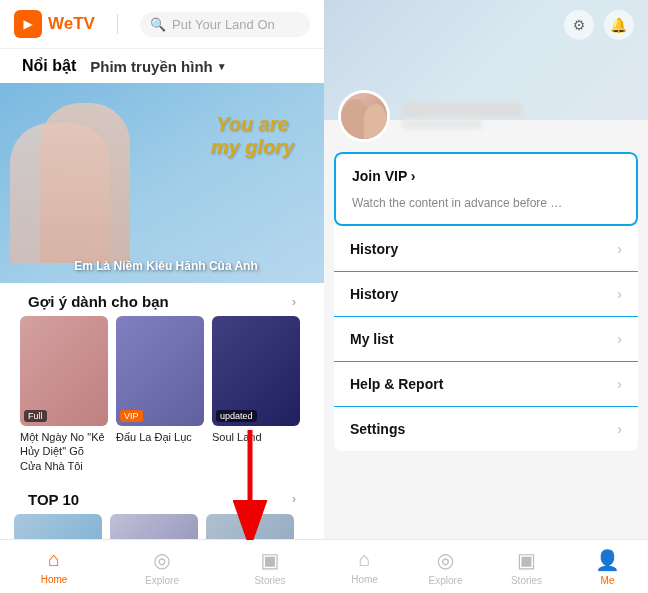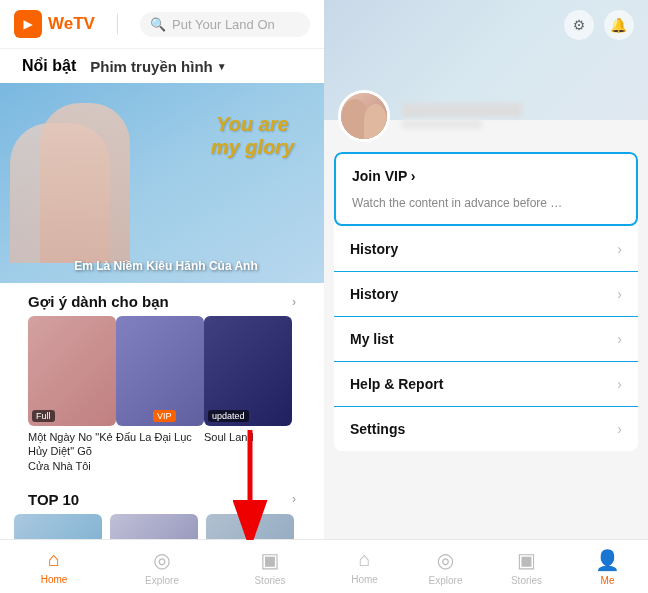--- a/index.html
+++ b/index.html
@@ -183,21 +183,22 @@
     .section-more {
       font-size: 12px;
       color: #999;
       display: flex;
       align-items: center;
       gap: 2px;
     }
 
     .content-row {
       display: flex;
-      padding: 0 28px;
+      gap: 8px;
+      padding: 0 20px;
       overflow-x: hidden;
     }
 
     .content-card {
       width: 88px;
       flex-shrink: 0;
     }
 
     .card-thumb {
       width: 88px;
@@ -225,21 +226,20 @@
       left: 4px;
       background: rgba(0,0,0,0.6);
       color: #fff;
       font-size: 9px;
       padding: 1px 4px;
       border-radius: 3px;
     }
 
     .card-badge-vip {
       background: #fa6400;
-      margin-left: 33px;
     }
 
     .card-badge-updated {
       background: rgba(0,0,0,0.6);
     }
 
     .card-title {
       font-size: 11px;
       color: #222;
       margin-top: 4px;

